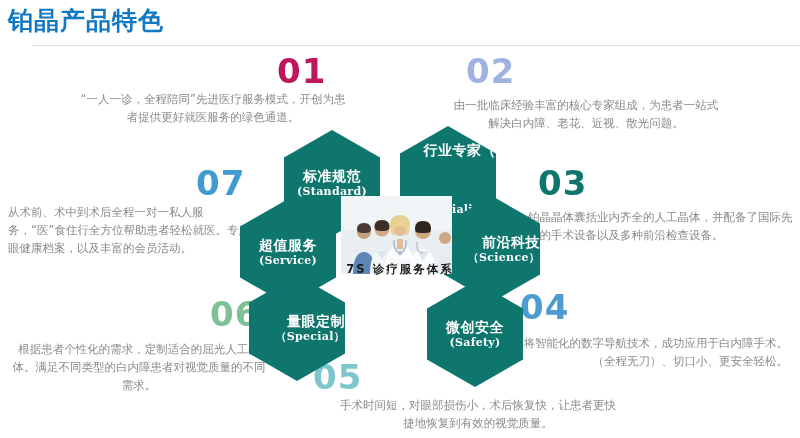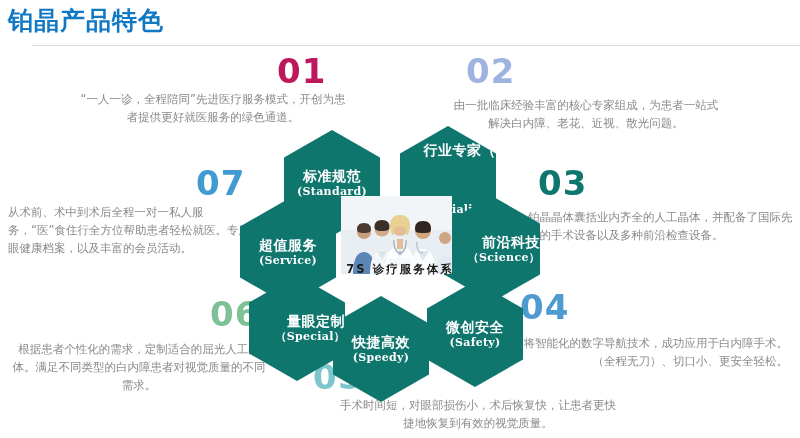--- a/index.html
+++ b/index.html
@@ -140,24 +140,20 @@
     <div class="hex h-science wrap">
       <span class="cn">前沿科技</span>
       <span class="en">（Science）</span>
     </div>
 
     <div class="hex h-safety">
       <span class="cn">微创安全</span>
       <span class="en">(Safety)</span>
     </div>
 
-    <div class="hex h-speedy">
-      <span class="cn">快捷高效</span>
-      <span class="en">(Speedy)</span>
-    </div>
 
     <div class="hex h-special wrap">
       <span class="cn">量眼定制</span>
       <span class="en">（Special）</span>
     </div>
 
     <div class="hex h-service">
       <span class="cn">超值服务</span>
       <span class="en">(Service)</span>
     </div>

